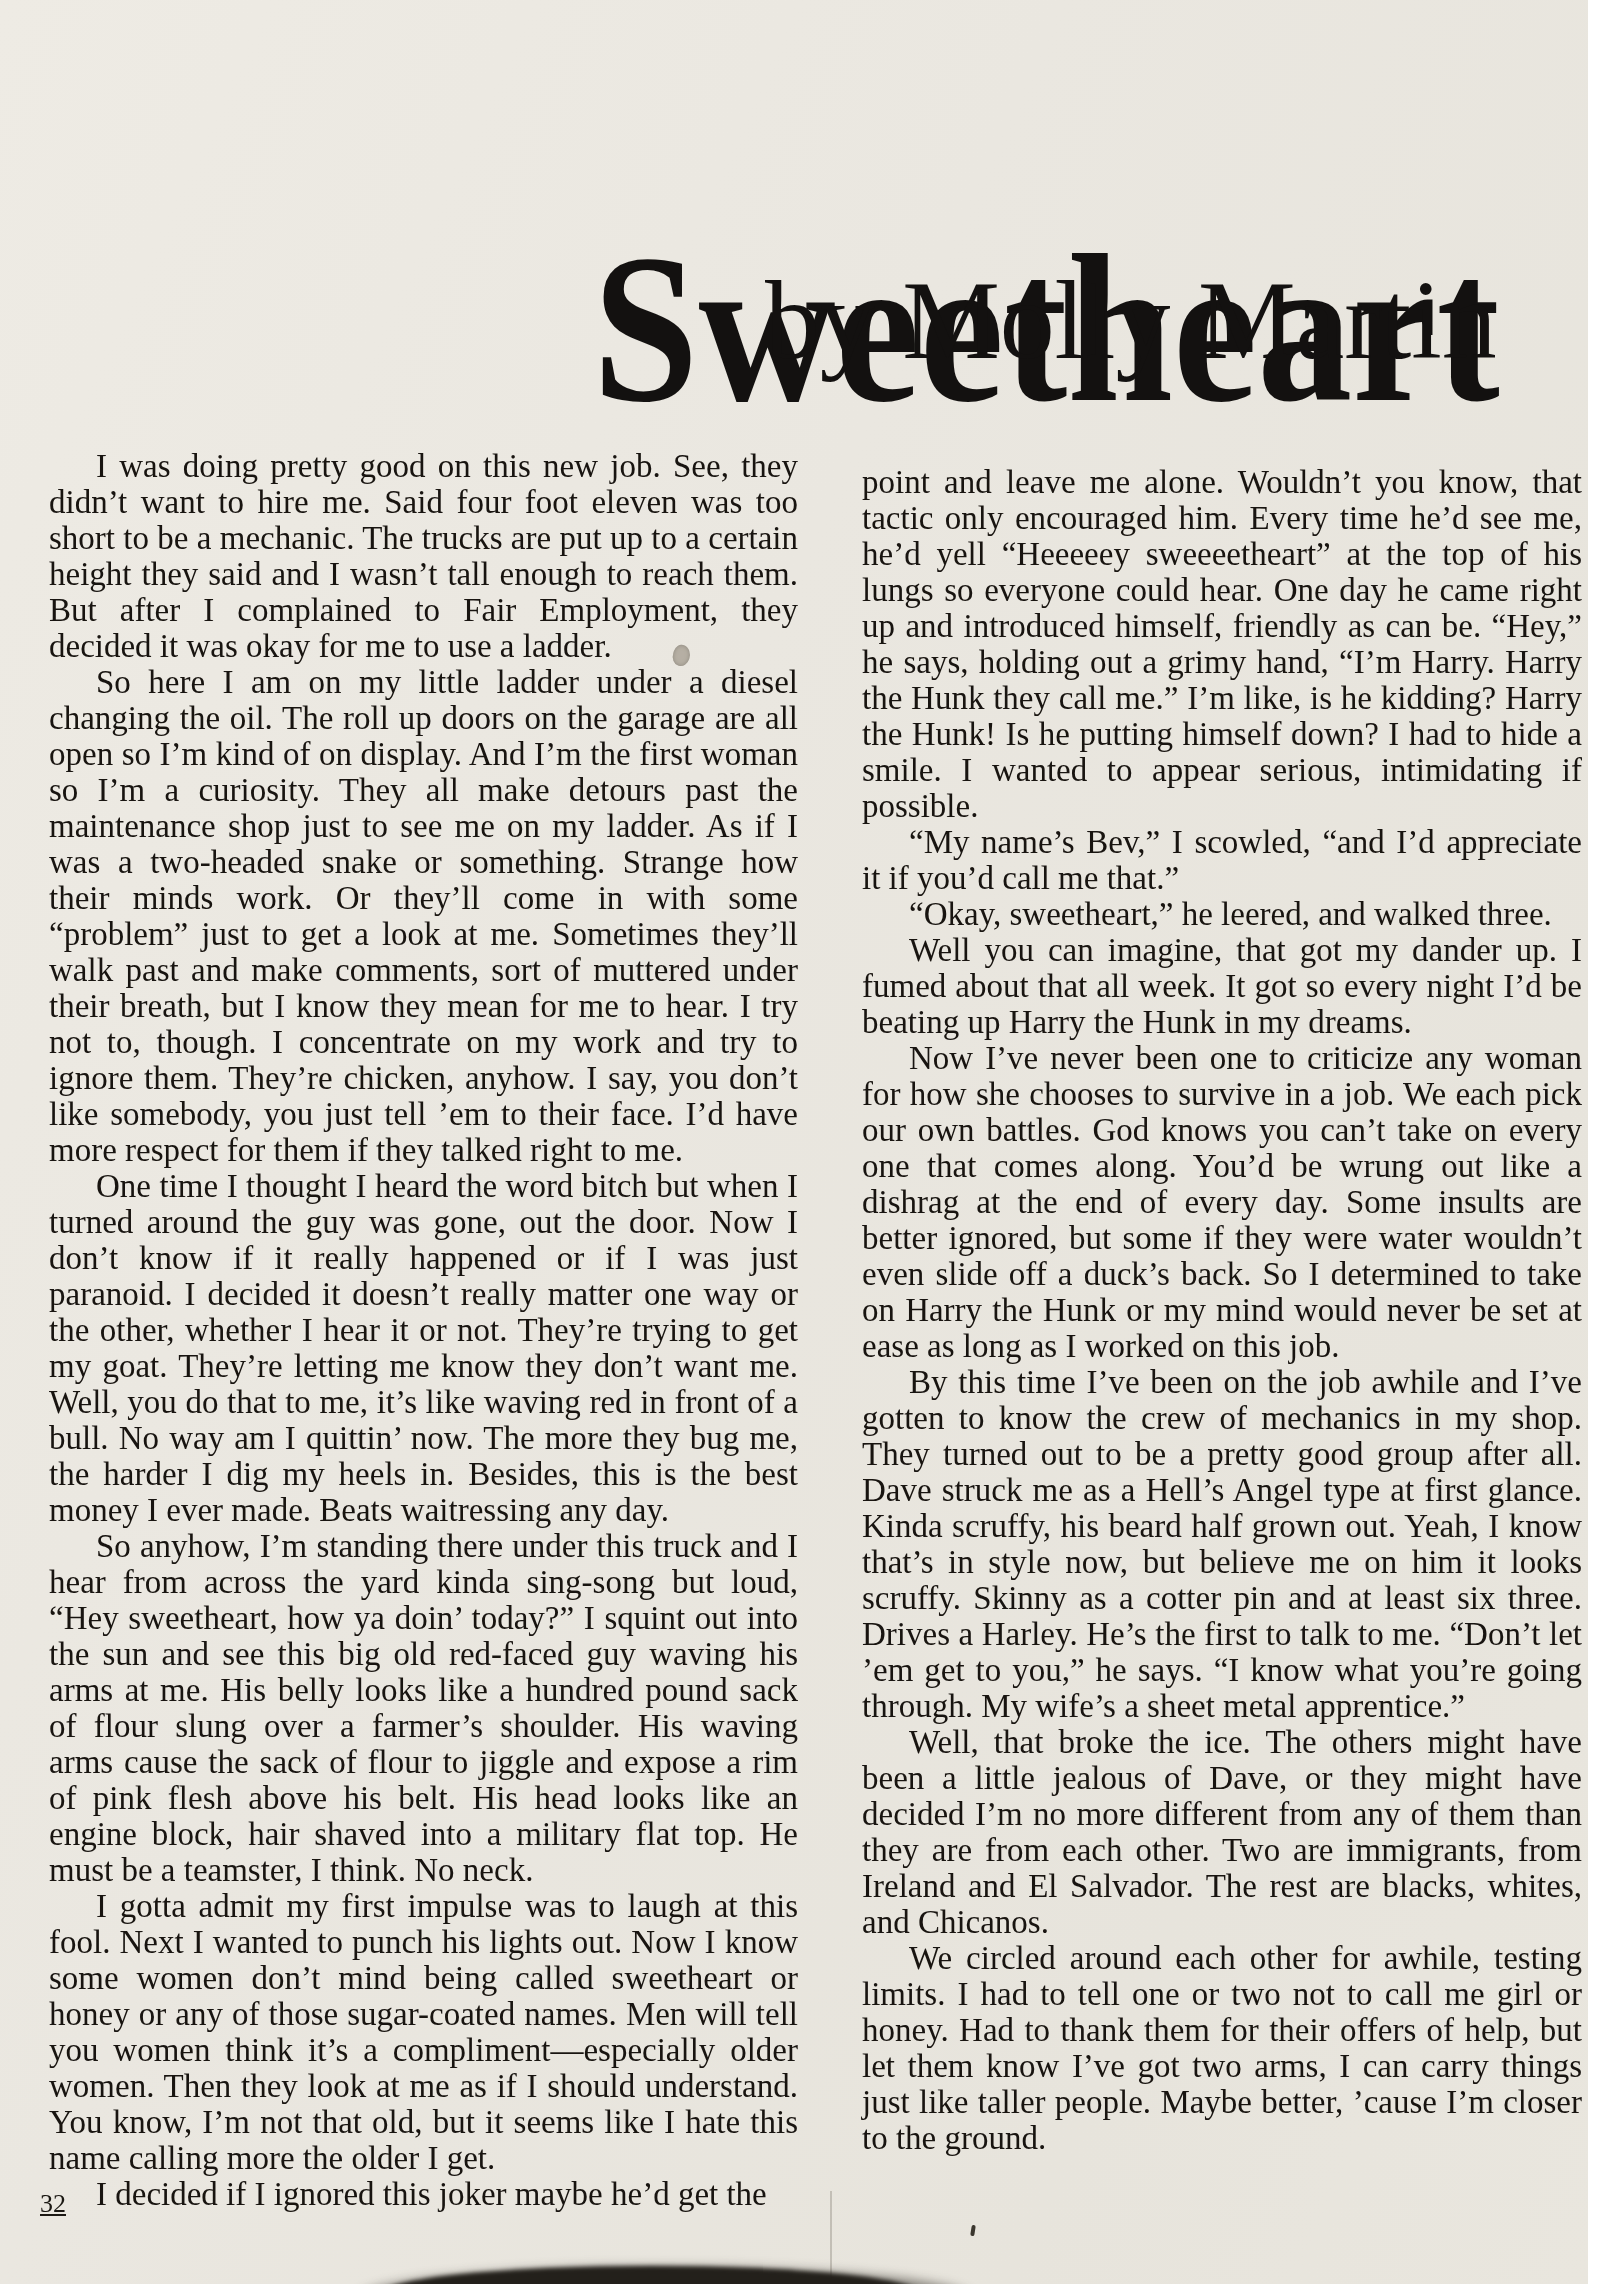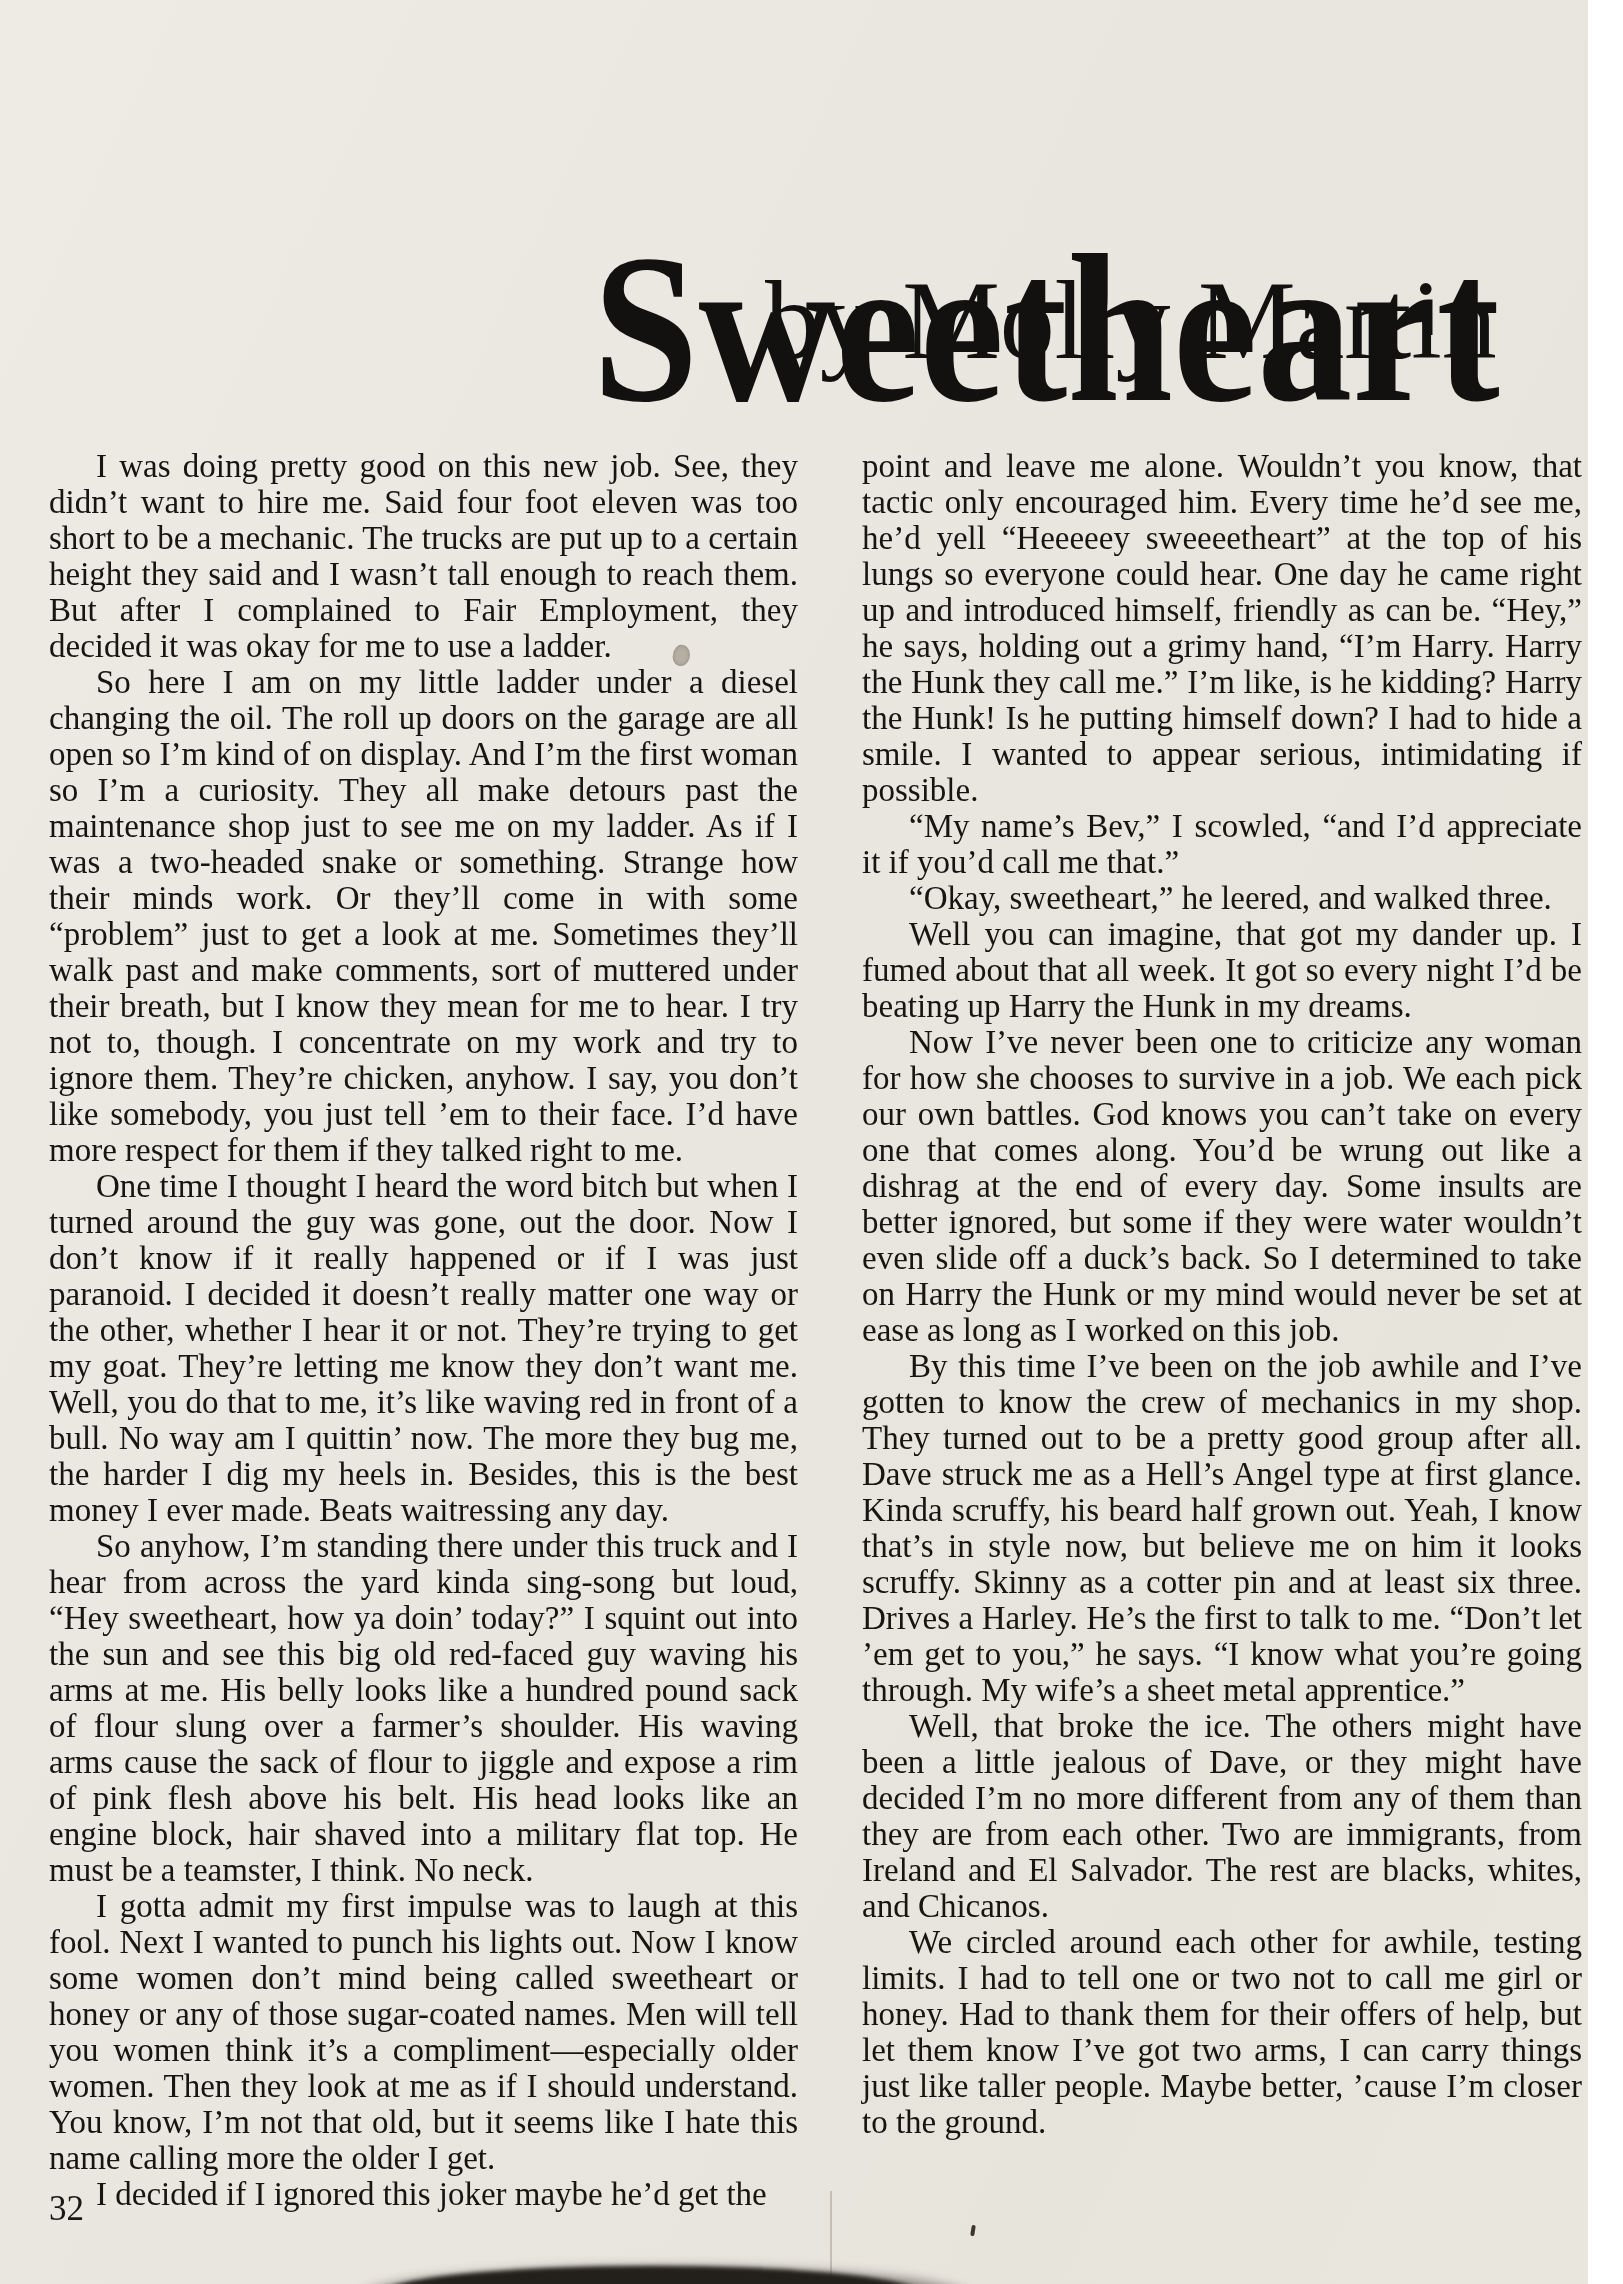--- a/index.html
+++ b/index.html
@@ -40,28 +40,29 @@
     font-size: 33px;
     line-height: 36px;
     text-align: justify;
     text-justify: inter-word;
     color: #181410;
     hyphens: auto;
   }
   .column-left  { left: 49px;   width: 749px; }
   .column-right { left: 862px; width: 720px; }
   .para { margin: 0; text-indent: 47px; }
-  .para.no-indent { text-indent: 0; }
+  .para.no-indent { text-indent: 0; margin-top: 16px; }
   .pagenum {
     position: absolute;
-    left: 49px;
+    left: 40px;
     top: 2191px;
-    font-size: 35px;
+    font-size: 26px;
     line-height: 1;
     color: #1b1813;
+    text-decoration: underline;
   }
   
   .scan-shadow {
     position: absolute;
     left: 383px;
     bottom: -37px;
     width: 537px;
     height: 55px;
     background: #23201b;
     border-radius: 50%;

